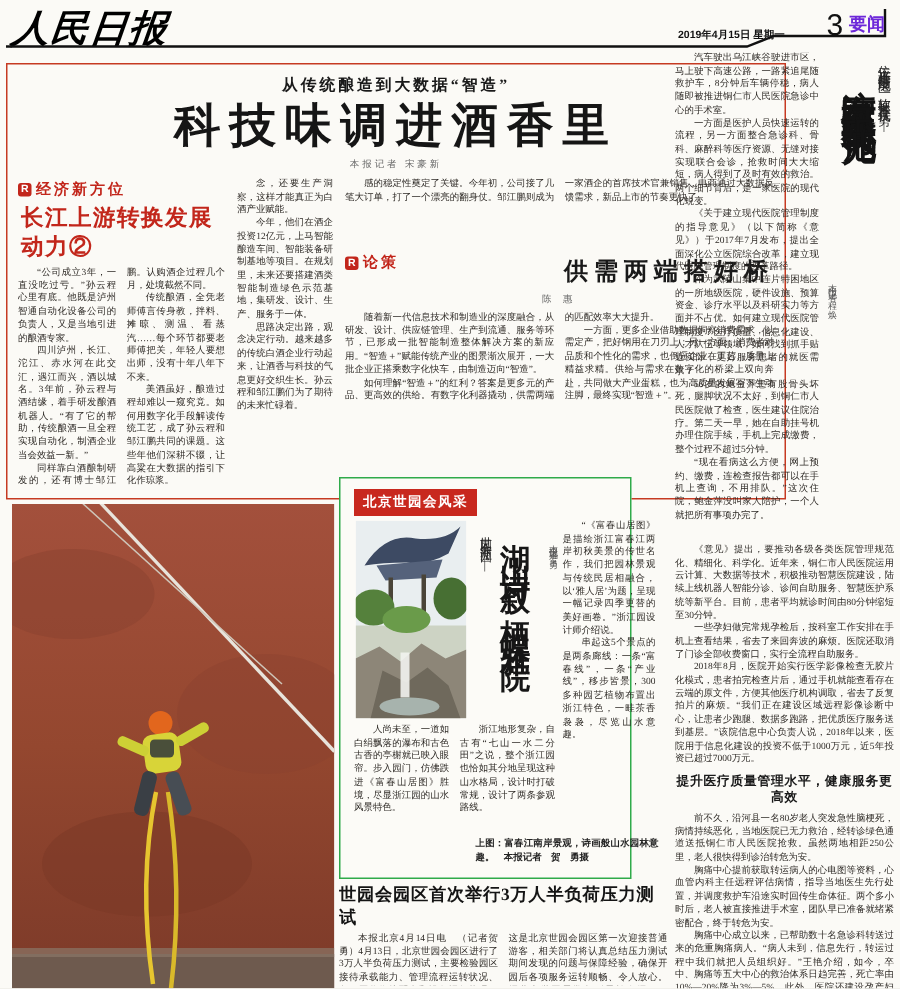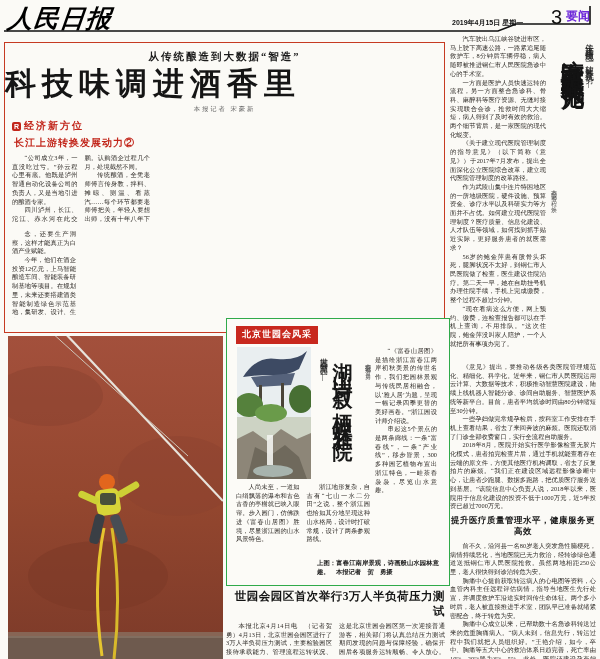--- a/index.html
+++ b/index.html
@@ -16,69 +16,69 @@
   .hdr-pageno { position:absolute; left:551px; top:6px; font-size:20px; color:#111;
                 font-family:"Liberation Sans",sans-serif; }
   .hdr-section { position:absolute; left:566px; top:8px; font-size:12px; font-weight:bold; color:#6d28d9; }
 
   
   .bt { font-size:6.3px; line-height:8.7px; text-align:justify; overflow:hidden; color:#2e2a26; }
   .bt p { text-indent:2em; margin:0; }
   .two-col { column-count:2; column-gap:7px; }
 
   
-  .main-box { position:absolute; left:4px; top:42px; width:441px; height:291px;
+  .main-box { position:absolute; left:4px; top:42px; width:520px; height:291px;
               border:1.3px solid #c63a22; background:#fbfaf6; }
   .kicker { position:absolute; top:7px; left:0; width:100%; text-align:center;
             font-size:10.5px; font-weight:bold; letter-spacing:2px; color:#1a1a1a; }
-  .main-title { position:absolute; top:20px; left:0; width:100%; text-align:left;
+  .main-title { position:absolute; top:20px; left:0; width:100%; text-align:center;
                 font-size:31px; font-weight:bold; letter-spacing:6px; color:#151515;
                 font-family:"Liberation Sans",sans-serif; }
   .main-byline { position:absolute; top:62px; left:0; width:100%; text-align:center;
                  font-size:6.3px; color:#666; letter-spacing:2px; }
-  .main-content { position:absolute; top:76px; left:7px; right:7px; bottom:6px; display:flex; gap:8px;flex-direction:column; }
+  .main-content { position:absolute; top:76px; left:7px; right:7px; bottom:6px; display:flex; gap:8px; }
   .sidebar { width:138px; display:flex; flex-direction:column; overflow:hidden; }
   .tag-row { display:flex; align-items:center; gap:3px; }
   .tag-icon { width:9px; height:9px; background:#c2261b; color:#fff; font-size:7px; line-height:9px;
               text-align:center; font-weight:bold; font-family:"Liberation Sans",sans-serif; border-radius:2px; flex:0 0 auto; }
   .tag-label { font-size:10px; font-weight:bold; color:#c2261b; letter-spacing:2px; }
-  .sidebar-sub { font-size:10px; font-weight:bold; color:#c2261b; letter-spacing:1px; margin:3px 0 4px 2px; }
+  .sidebar-sub { font-size:15px; font-weight:bold; color:#c2261b; letter-spacing:1px; margin:3px 0 4px 2px; }
   .sidebar .bt { flex:1; }
   .midcol { width:64px; overflow:hidden; }
   .rightarea { flex:1; display:flex; flex-direction:column; overflow:hidden;gap:28px; }
   .strip { height:38px; margin-bottom:3px; }
   .lunce { flex:1; position:relative; padding-top:2px; }
   .lunce-title { text-align:right; font-size:16px; font-weight:bold; letter-spacing:4px;
                  color:#191919; margin-top:-11px; }
   .lunce-byline { text-align:center; font-size:6.3px; color:#666; letter-spacing:3px; margin:3px 0 4px; }
   .lunce-body { height:118px; }
 
   
   .photo-left { position:absolute; left:8px; top:336px; width:215px; height:323px; overflow:hidden; }
 
   
-  .expo-box { position:absolute; left:226px; top:318px; width:224px; height:268px;
+  .expo-box { position:absolute; left:226px; top:318px; width:195px; height:268px;
               border:1.3px solid #2faa4a; background:#fcfbf7; }
   .expo-tag { position:absolute; left:9px; top:7px; background:#c8281e; color:#fff;
               font-size:9px; font-weight:bold; letter-spacing:1px; padding:2px 6px 3px; }
   .expo-photo { position:absolute; left:10px; top:28px; width:74px; height:132px; overflow:hidden; }
   .expo-kicker { position:absolute; left:90px; top:32px; height:150px; writing-mode:vertical-rl;
                  font-size:8px; letter-spacing:2px; color:#222; }
   .expo-title { position:absolute; left:103px; top:28px; height:232px; writing-mode:vertical-rl;
                 font-size:20px; font-weight:bold; letter-spacing:9px; color:#161616; }
   .expo-byline { position:absolute; left:136px; top:40px; height:90px; writing-mode:vertical-rl;
                  font-size:6px; color:#555; letter-spacing:1px; }
   .expo-body-right { position:absolute; left:148px; top:28px; width:62px; height:206px; }
   .expo-body-left { position:absolute; left:9px; top:164px; width:134px; height:72px; }
   .expo-caption { position:absolute; left:90px; top:240px; width:122px; font-size:6.3px;
                   font-weight:bold; line-height:8.5px; text-align:justify; color:#222; }
 
   
   .brief { position:absolute; left:226px; top:589px; width:219px; height:68px; overflow:hidden; }
-  .brief-title { font-size:11.5px; font-weight:bold; letter-spacing:.5px; text-align:right;
+  .brief-title { font-size:11.5px; font-weight:bold; letter-spacing:.5px; text-align:left;
                  color:#141414; margin-bottom:3px; }
   .brief-body { height:50px; }
 
   
   .hospital { position:absolute; left:450px; top:35px; width:146px; height:622px; }
   .hosp-row1 { position:absolute; left:0; top:0; width:146px; height:312px; display:flex; gap:4px; }
   .hosp-row1-text { width:96px; overflow:hidden; }
   .hosp-headblock { width:46px; position:relative; }
   .hosp-kicker { position:absolute; right:0; top:2px; height:300px; writing-mode:vertical-rl;
                  font-size:8.5px; letter-spacing:1.5px; color:#222; }

